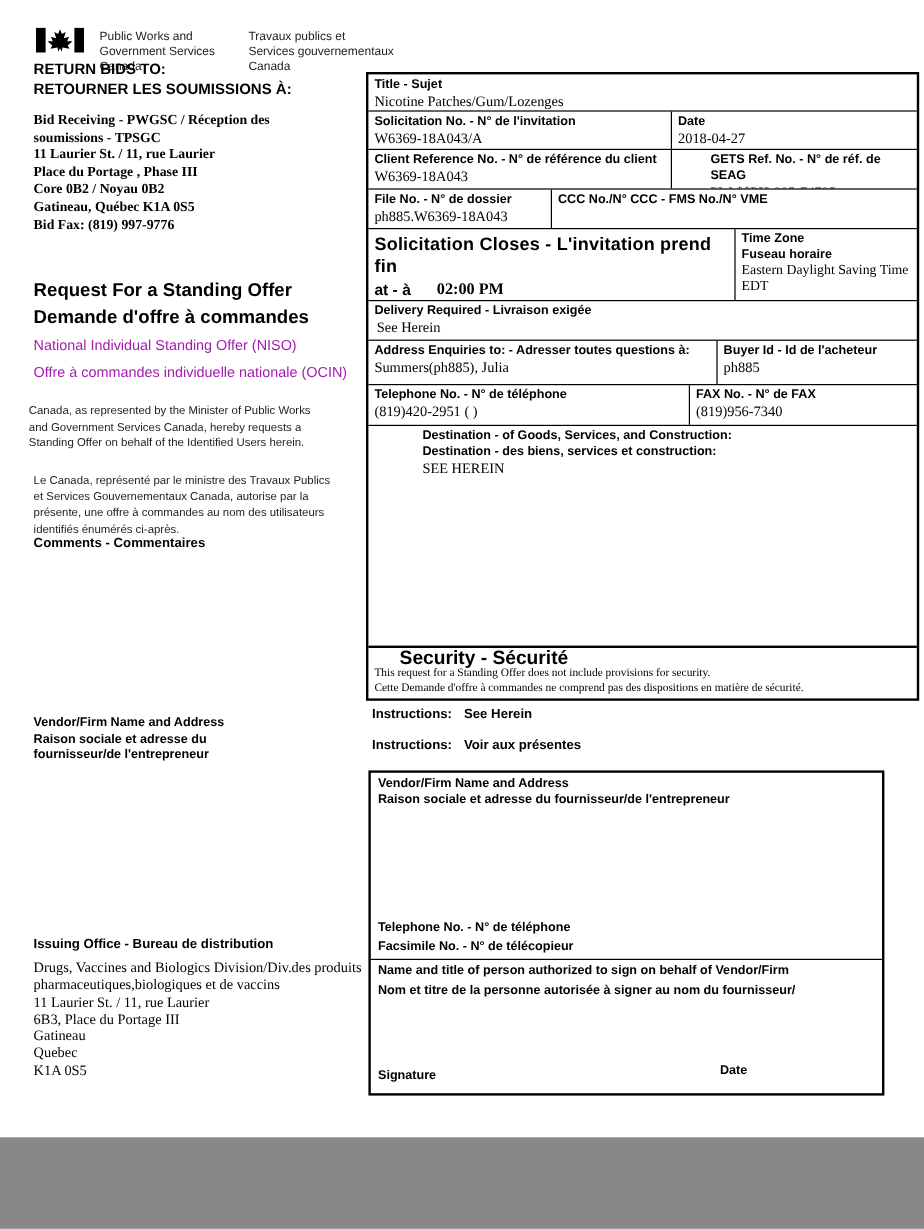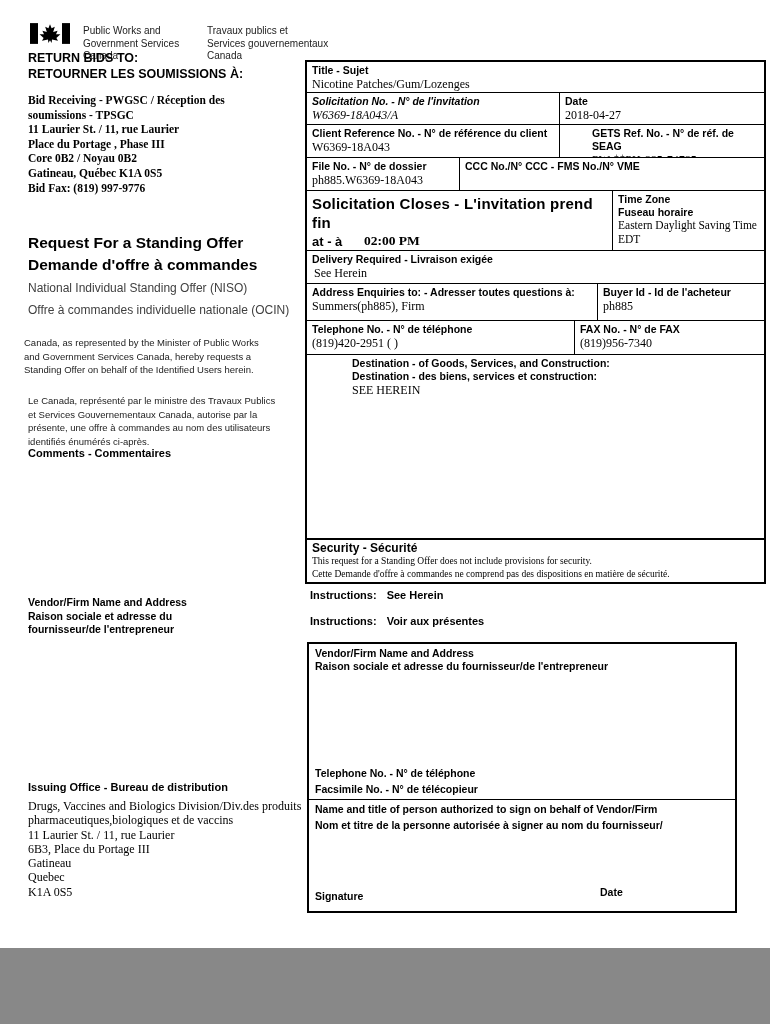--- a/index.html
+++ b/index.html
@@ -16,21 +16,21 @@
   }
   .abs { position: absolute; }
 
   
   .dept-col { font-size: 10px; line-height: 12.5px; color: #222; }
 
   
   .return-title { font-size: 12.5px; font-weight: bold; line-height: 15.5px; }
   .bid-address { font-family: "Liberation Serif", serif; font-size: 11.5px; font-weight: bold; line-height: 14.6px; }
   .so-title { font-size: 15.5px; font-weight: bold; line-height: 21.5px; }
-  .so-type { font-size: 12px; color: #404040; }
+  .so-type { font-size: 12px; color: #a21caf; }
   .para { font-size: 9.5px; line-height: 13.5px; color: #222; width: 253px; }
   .bold-label { font-size: 11px; font-weight: bold; }
   .small-bold-label { font-size: 10.5px; font-weight: bold; line-height: 13.5px; }
   .issuing-addr { font-family: "Liberation Serif", serif; font-size: 12px; line-height: 14.3px; }
 
   
   #info-table {
     position: absolute;
     left: 305px; top: 60px;
     width: 461px; height: 524px;
@@ -141,21 +141,21 @@
   </div>
 
   <div id="info-table">
     <div class="trow" style="height:30px;">
       <div class="tcell" style="flex:1;">
         <div class="lbl">Title - Sujet</div>
         <div class="val">Nicotine Patches/Gum/Lozenges</div>
       </div>
     </div>
     <div class="trow" style="height:32px;">
-      <div class="tcell" style="width:252px;font-style:italic;">
+      <div class="tcell" style="width:252px;">
         <div class="lbl">Solicitation No. - N° de l'invitation</div>
         <div class="val">W6369-18A043/A</div>
       </div>
       <div class="tcell" style="flex:1;">
         <div class="lbl">Date</div>
         <div class="val">2018-04-27</div>
       </div>
     </div>
     <div class="trow" style="height:33px;">
       <div class="tcell" style="width:252px;">
@@ -194,21 +194,21 @@
     </div>
     <div class="trow" style="height:33px;">
       <div class="tcell" style="flex:1;">
         <div class="lbl">Delivery Required - Livraison exigée</div>
         <div class="val" style="padding-left:2px;">See Herein</div>
       </div>
     </div>
     <div class="trow" style="height:37px;">
       <div class="tcell" style="width:290px;">
         <div class="lbl">Address Enquiries to: - Adresser toutes questions à:</div>
-        <div class="val">Summers(ph885), Firm</div>
+        <div class="val">Summers(ph885), Julia</div>
       </div>
       <div class="tcell" style="flex:1;">
         <div class="lbl">Buyer Id - Id de l'acheteur</div>
         <div class="val">ph885</div>
       </div>
     </div>
     <div class="trow" style="height:34px;">
       <div class="tcell" style="width:267px;">
         <div class="lbl">Telephone No. - N° de téléphone</div>
         <div class="val">(819)420-2951 (    )</div>
@@ -220,21 +220,21 @@
     </div>
     <div class="trow" style="flex:1;">
       <div class="tcell" style="flex:1;margin-left:40px;">
         <div class="lbl">Destination - of Goods, Services, and Construction:</div>
         <div class="lbl">Destination - des biens, services et construction:</div>
         <div class="val">SEE HEREIN</div>
       </div>
     </div>
     <div class="trow security-row" style="height:44px;">
       <div class="tcell" style="flex:1;">
-        <div class="lbl" style="font-size:12px;">Security - Sécurité</div>
+        <div class="lbl" style="font-size:16px;margin-left:21px;">Security - Sécurité</div>
         <div class="security-note">This request for a Standing Offer does not include provisions for security.</div>
         <div class="security-note">Cette Demande d'offre à commandes ne comprend pas des dispositions en matière de sécurité.</div>
       </div>
     </div>
   </div>
 
   <div class="abs instr" style="left:310px; top:589px;">
     <span>Instructions:</span><span class="instr-val">See Herein</span>
   </div>
   <div class="abs instr" style="left:310px; top:615px;">

